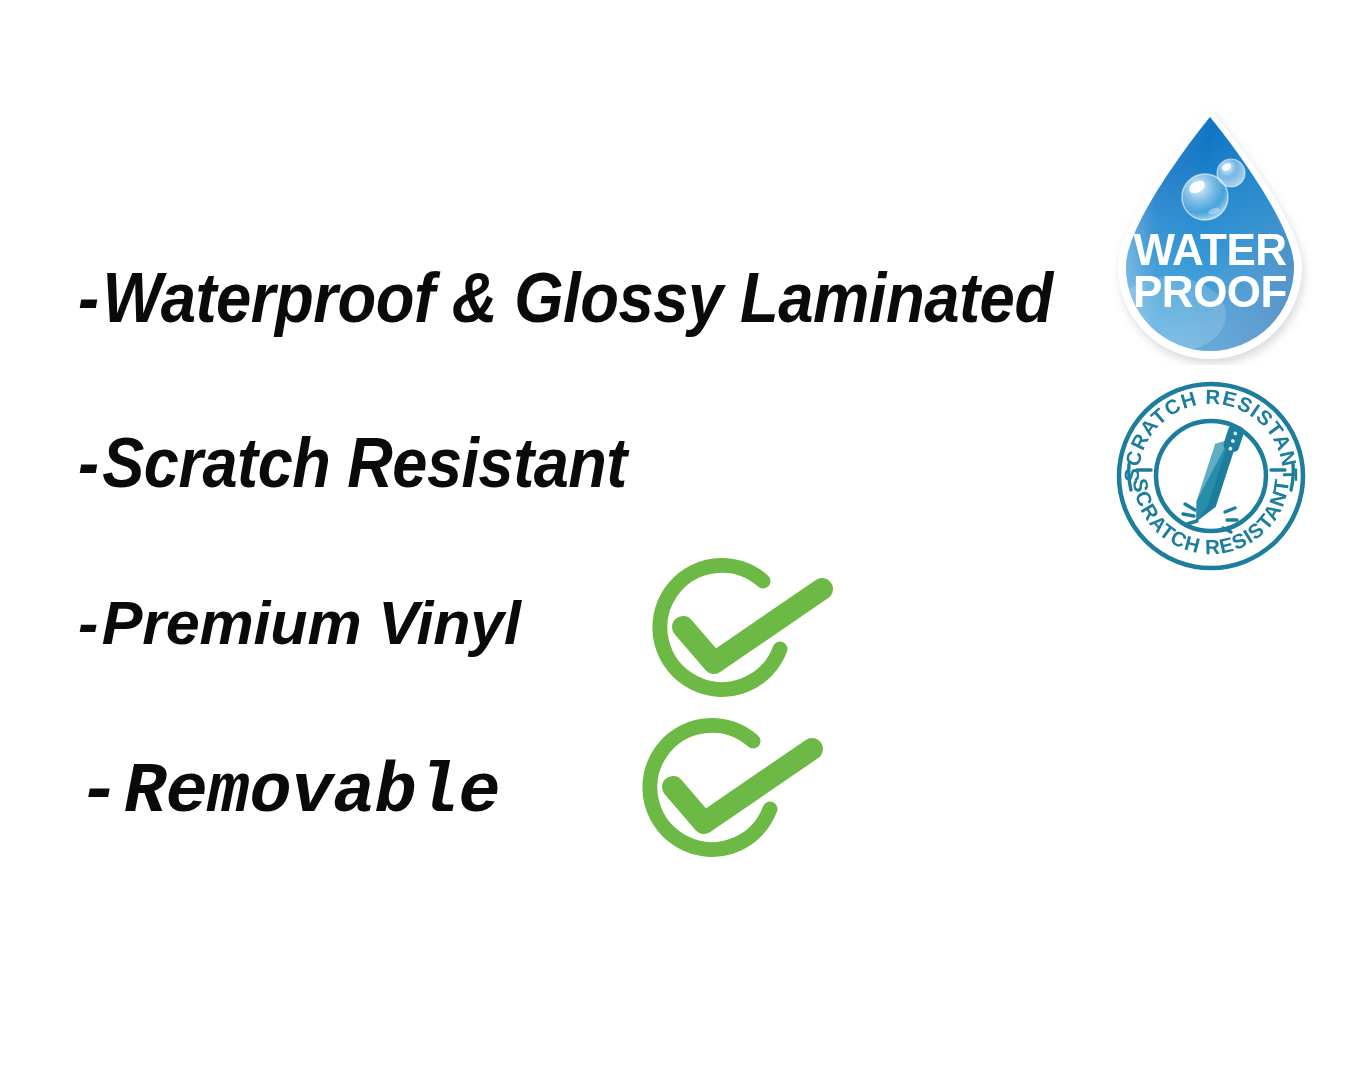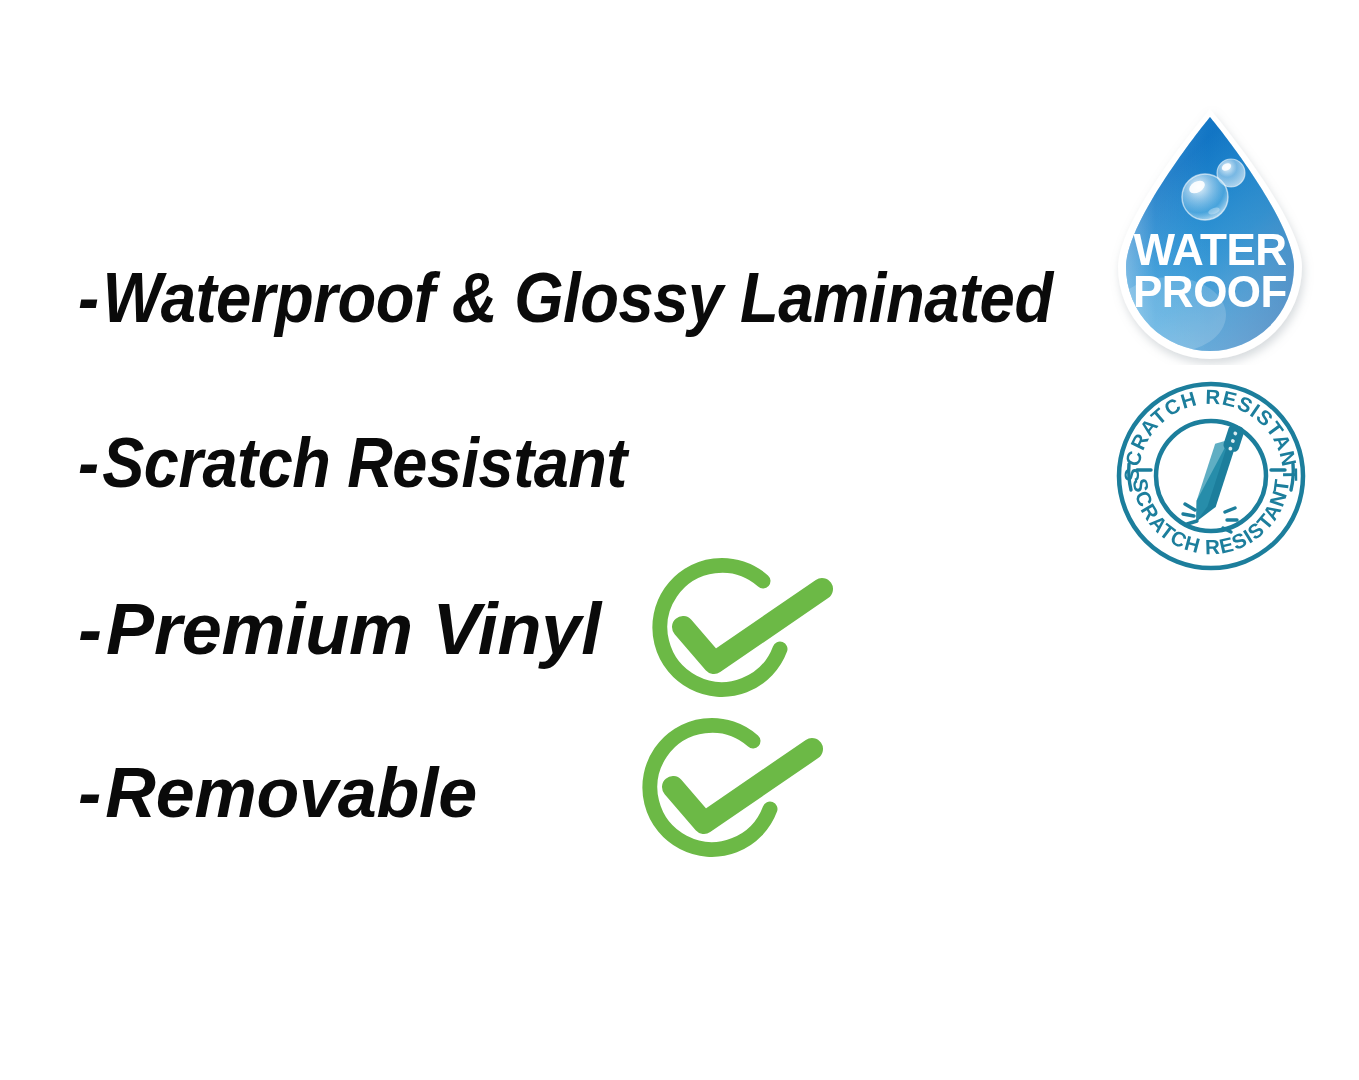--- a/index.html
+++ b/index.html
@@ -57,33 +57,34 @@
     top: 428px;
     font-size: 70px;
     letter-spacing: -0.5px;
     transform: scaleX(0.90);
     transform-origin: left top;
   }
   
   #line-2 {
     left: 78px;
     top: 593px;
-    font-size: 72px;
+    font-size: 61px;
     letter-spacing: -0.2px;
     transform: scaleX(1.0);
     transform-origin: left top;
   }
   
   #line-3 {
     left: 78px;
     top: 758px;
     font-size: 70px;
     letter-spacing: -0.2px;
     transform: scaleX(1.0);
     transform-origin: left top;
+    font-family: Liberation Mono, monospace;
   }
 
   
   #waterproof-badge {
     position: absolute;
     left: 1098px;
     top: 103px;
     width: 224px;
     height: 262px;
   }

